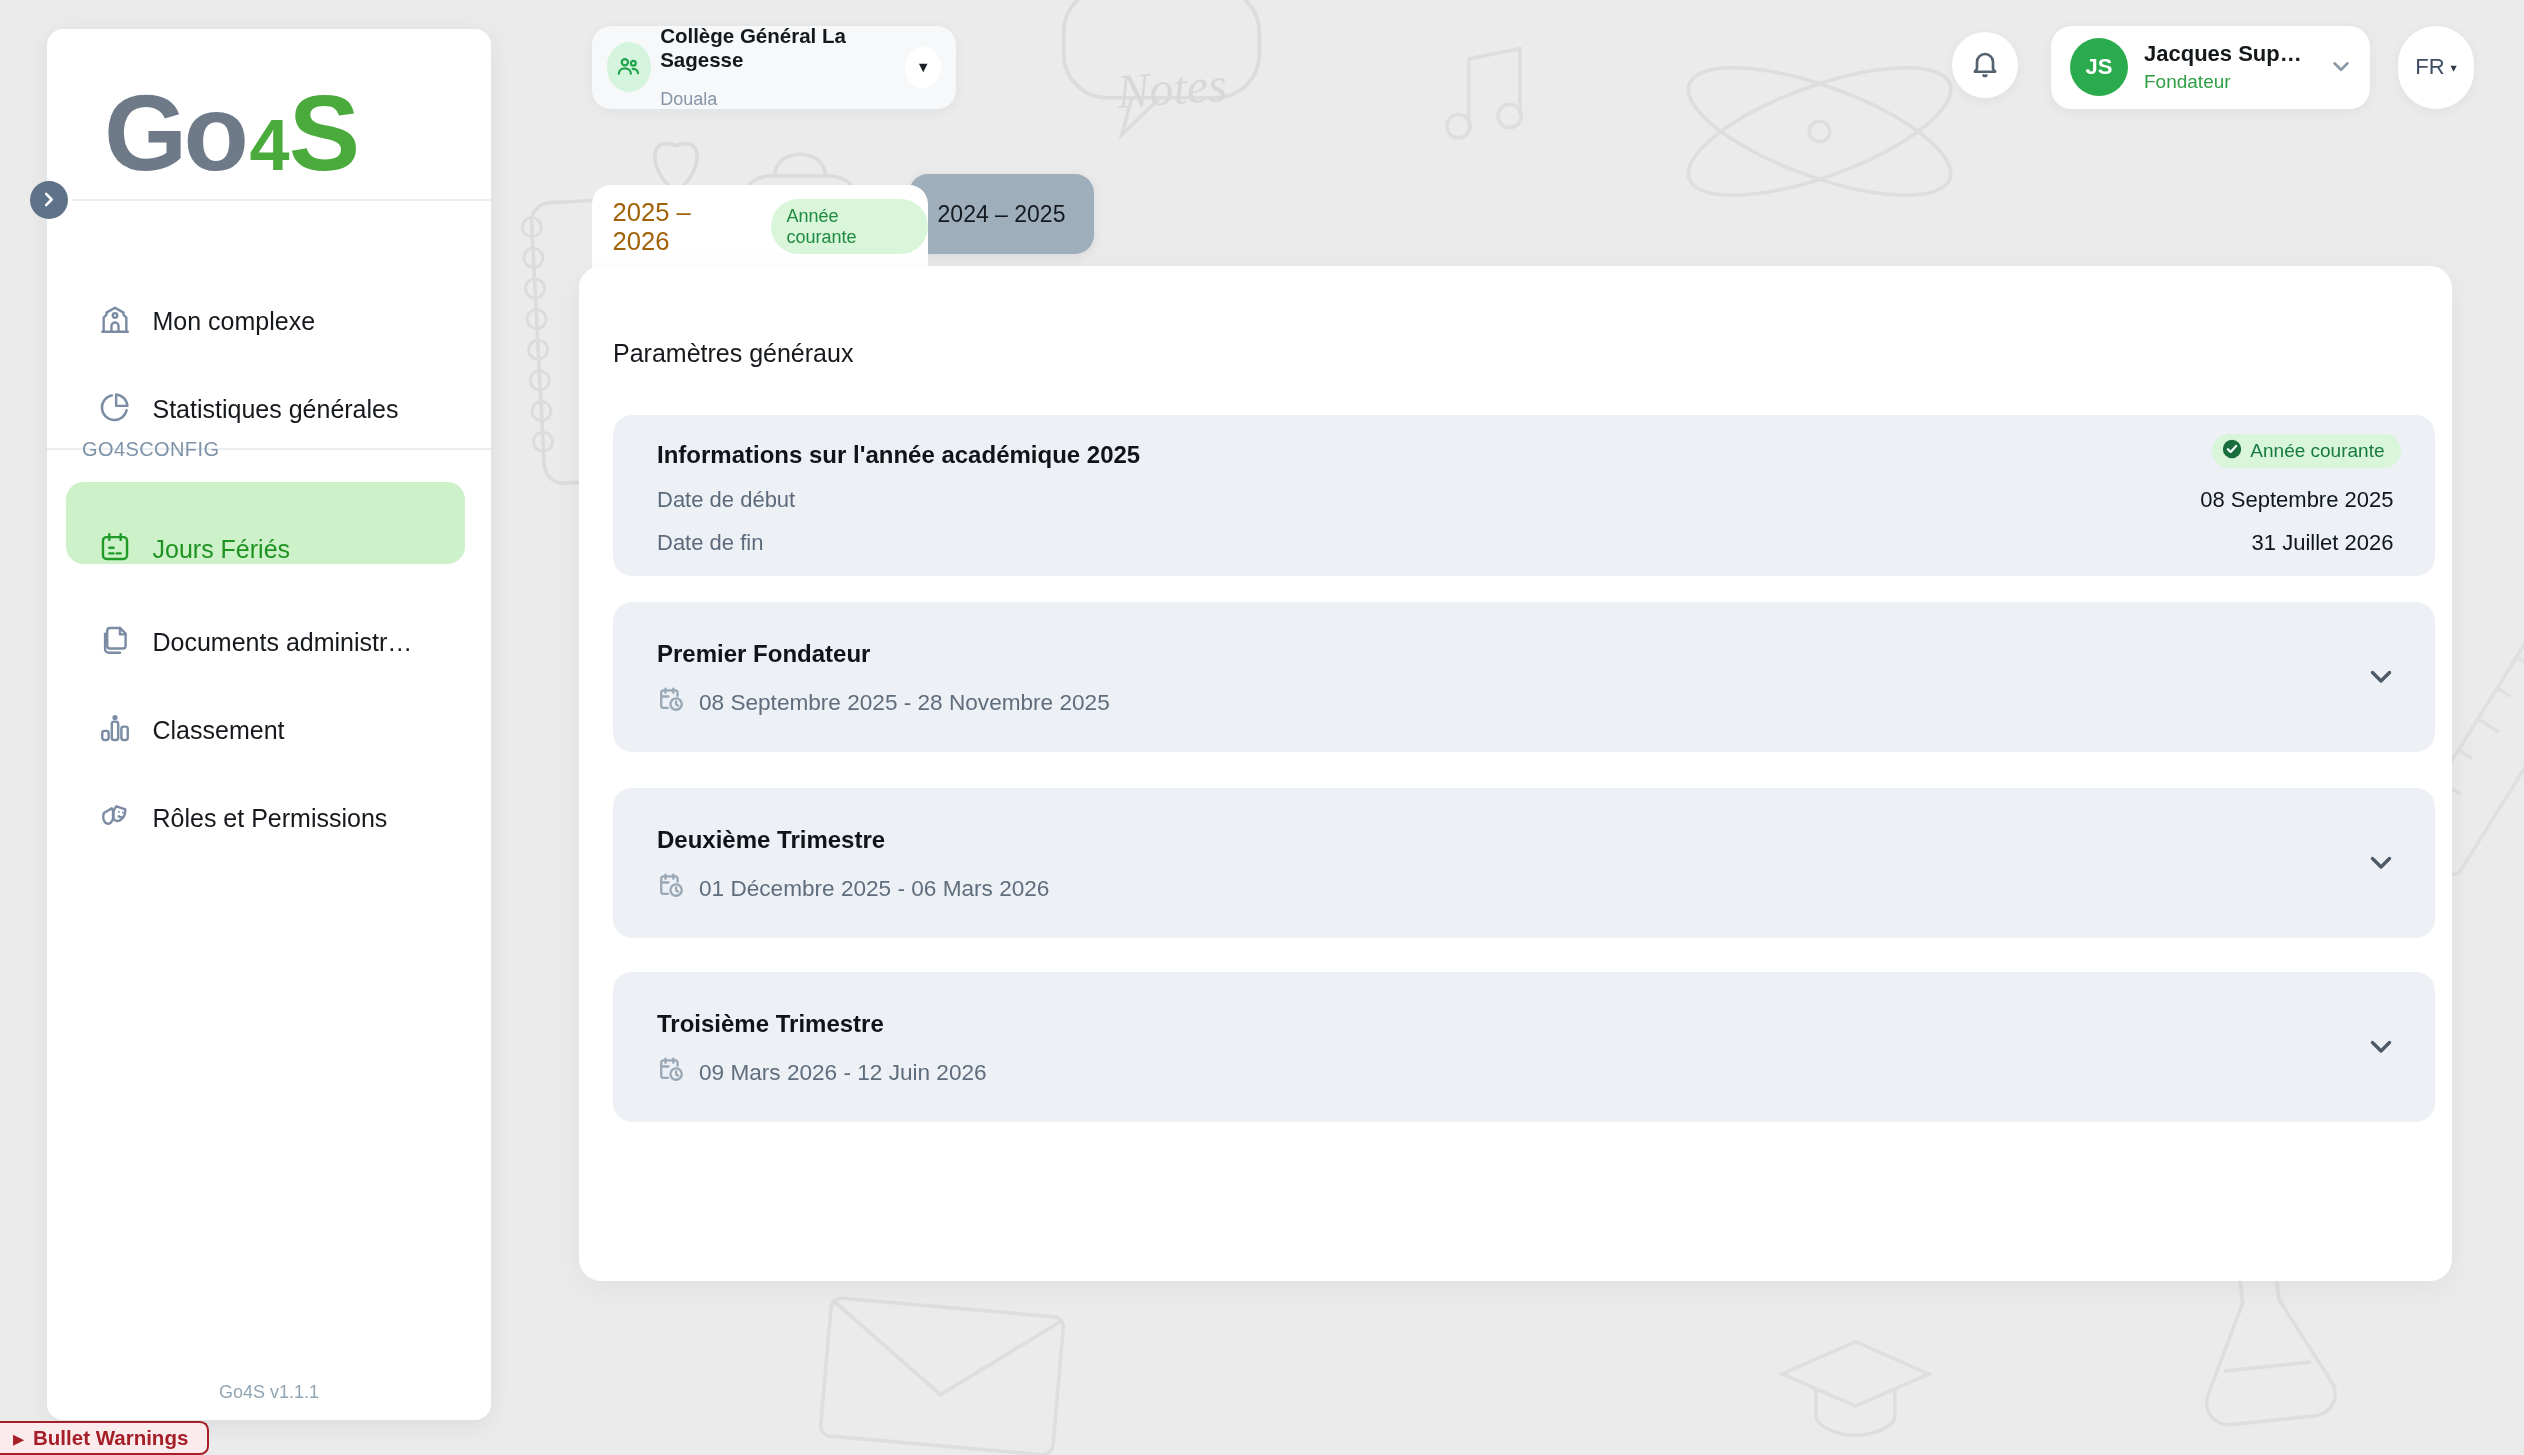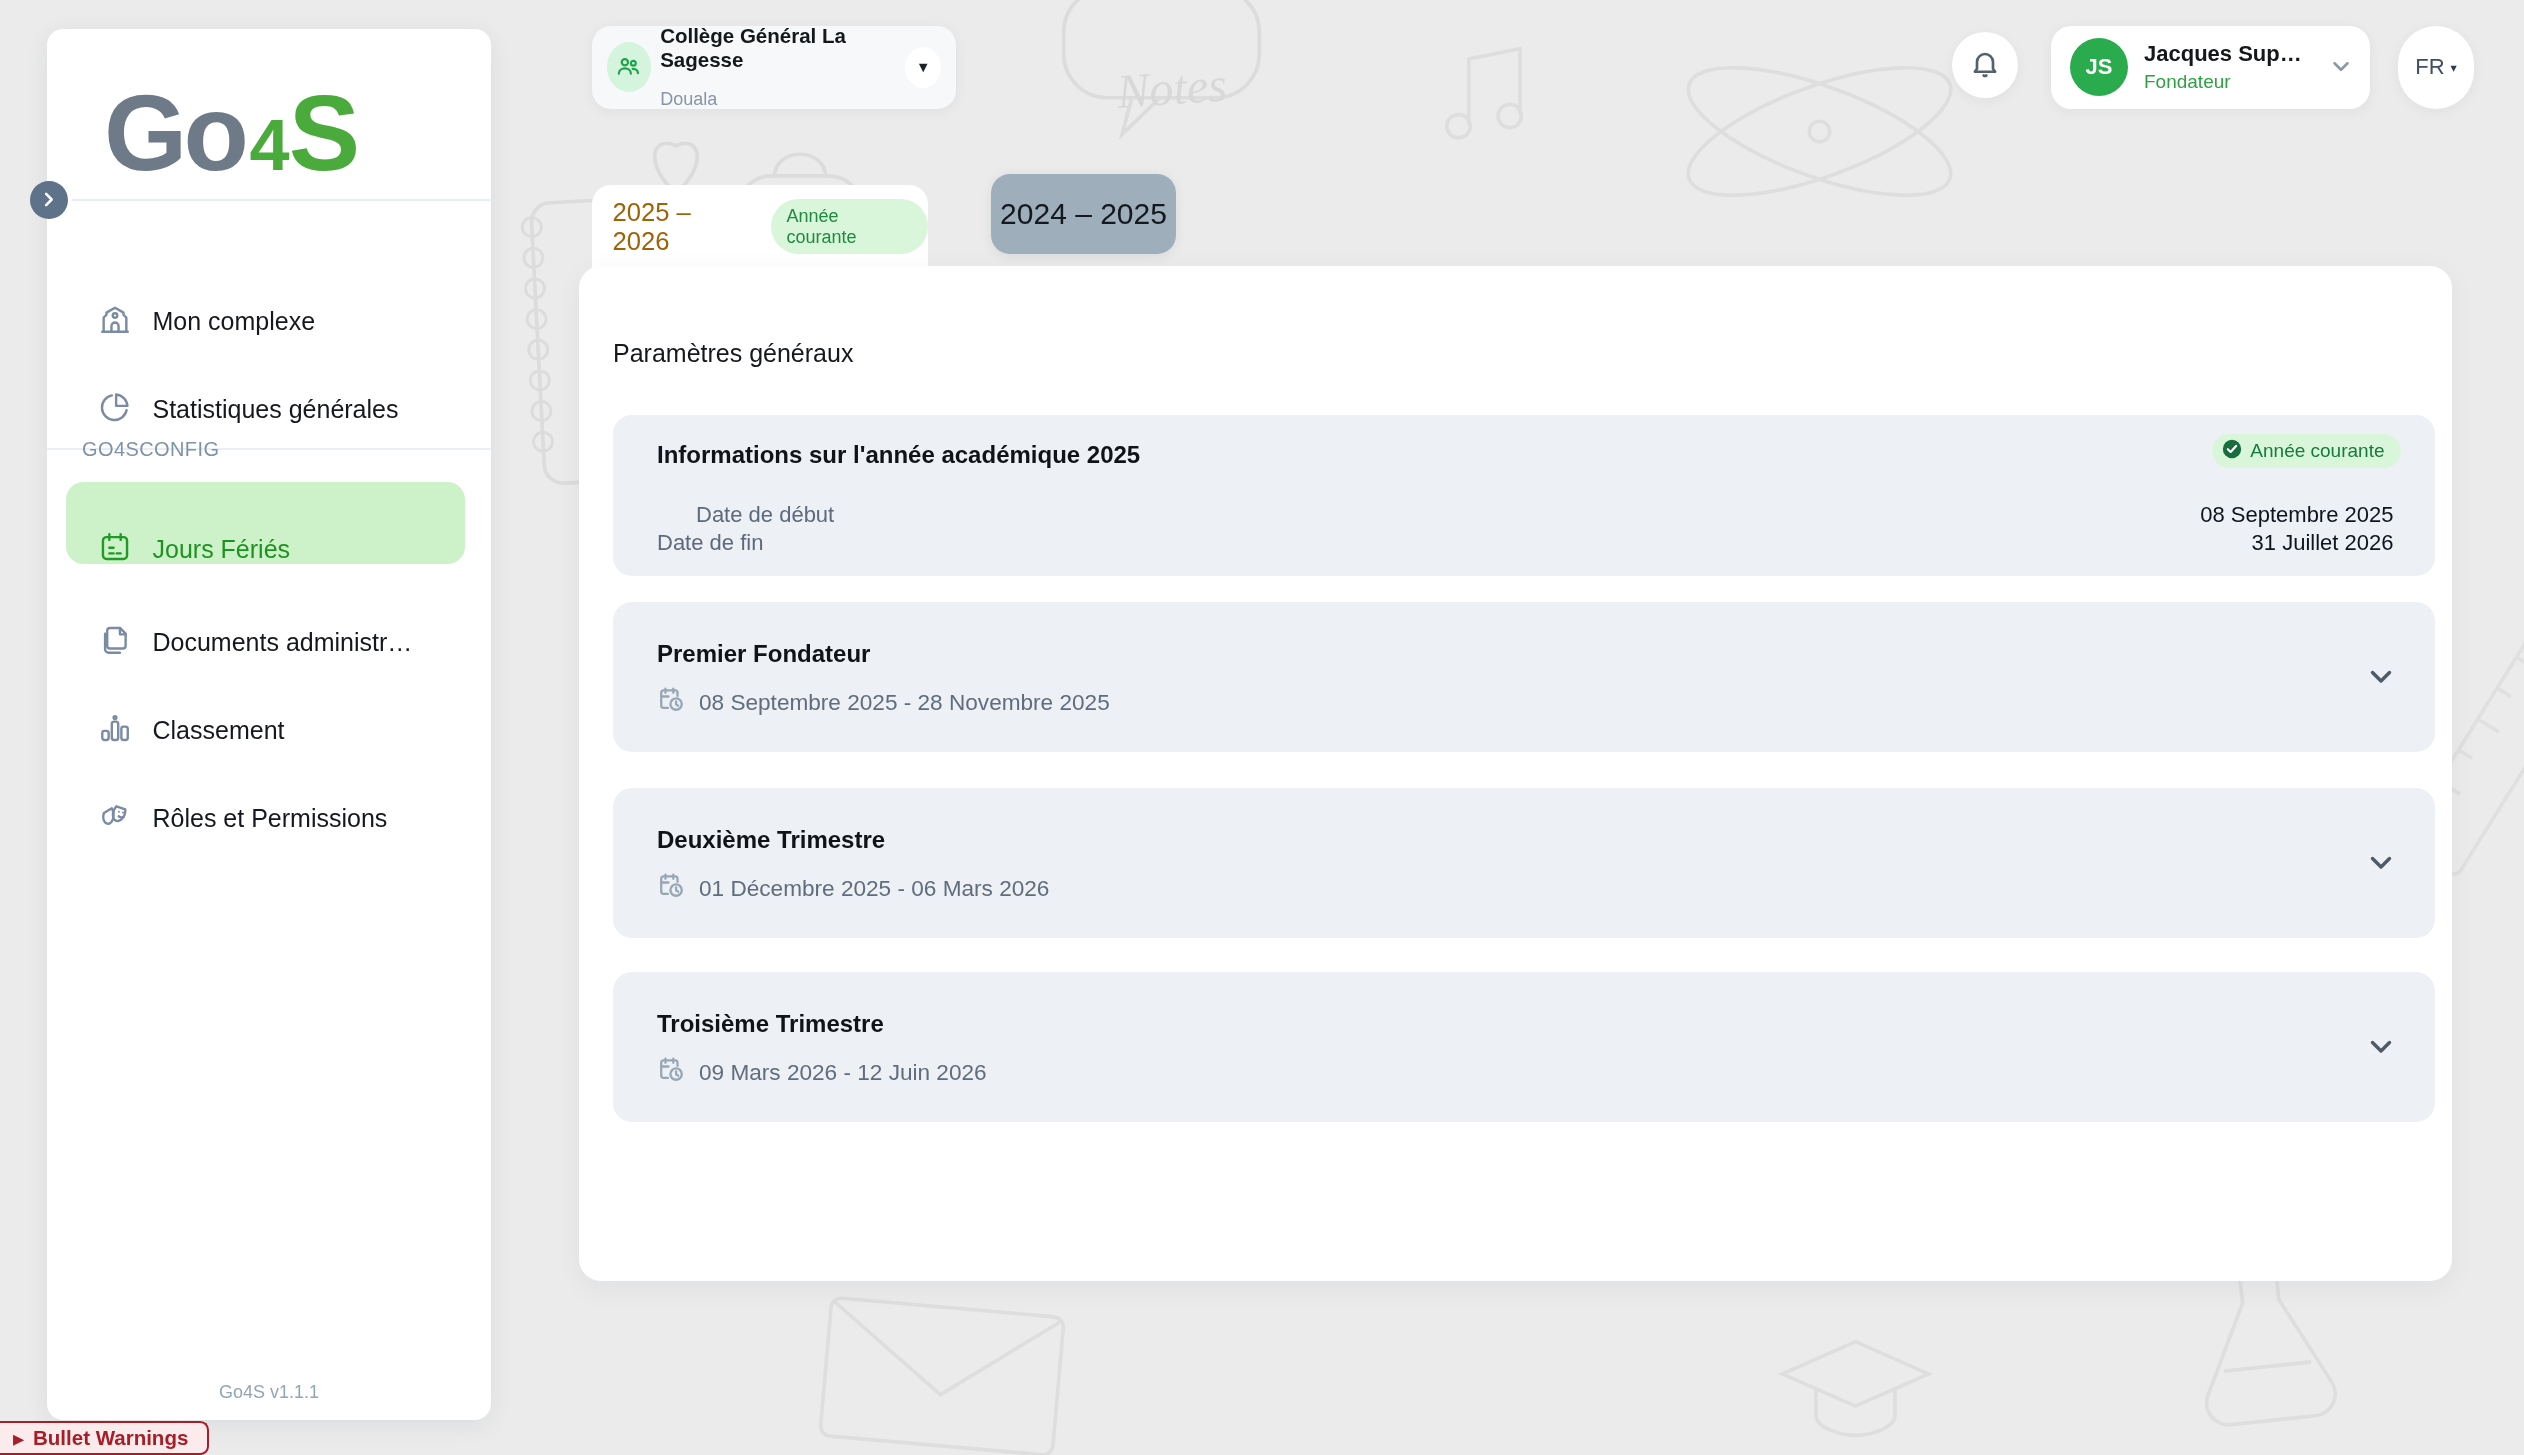--- a/index.html
+++ b/index.html
@@ -85,23 +85,23 @@
   
   .tab-active{
     position:absolute; left:592px; top:185px; width:336px; height:83px; z-index:2;
     background:#ffffff; border-radius:19px 19px 0 0; display:flex; align-items:center;
     padding-left:20.5px; gap:17.5px; cursor:pointer;
   }
   .tab-active-label{ font-size:25.6px; font-weight:500; color:#a16207; }
   .tab-badge{ background:#d9f6da; color:#1f8a41; font-size:18px; font-weight:500;
     padding:6.6px 15.3px; border-radius:730px; }
   .tab-inactive{
-    position:absolute; left:991px; top:174px; width:185px; height:80px; z-index:1;
+    position:absolute; left:909px; top:174px; width:185px; height:80px; z-index:1;
     background:#9eafbb; border-radius:19px; display:flex; align-items:center; justify-content:center;
-    font-size:30px; font-weight:500; color:#14181f; cursor:pointer;
+    font-size:23px; font-weight:500; color:#14181f; cursor:pointer;
     box-shadow:0 2.9px 11.7px rgba(20,40,70,.08);
   }
 
   
   .panel{
     position:absolute; left:579px; top:266px; width:1873px; height:1015px; z-index:2;
     background:#ffffff; border-radius:22px; box-shadow:0 7.3px 29px rgba(20,40,70,.05);
   }
   .panel-heading{ position:absolute; left:34px; top:73px; font-size:25px; font-weight:500; color:#15181c; }
   .info-card{
@@ -109,21 +109,21 @@
     background:#edf0f4; border-radius:19px;
   }
   .info-card-title{ position:absolute; left:44px; top:26px; font-size:24px; font-weight:700; color:#101418; }
   .info-badge{
     position:absolute; right:34px; top:19px; height:34px; background:#d9f6da; border-radius:730px;
     display:flex; align-items:center; gap:7.3px; padding:0 16px 0 8.8px;
     font-size:19px; font-weight:500; color:#177a3e;
   }
   .info-badge svg{ width:22px; height:22px; }
   .info-row{ position:absolute; left:44px; right:41px; display:flex; justify-content:space-between; }
-  .info-row.r1{ top:87px;margin-left:39px; } .info-row.r2{ top:115px; }
+  .info-row.r1{ top:72px; } .info-row.r2{ top:115px; }
   .info-label{ font-size:22px; color:#5c6a7c; }
   .info-value{ font-size:22px; color:#0e151e; }
 
   .tri-card{
     position:absolute; left:34px; right:17.5px; height:150px; background:#edf0f4; border-radius:19px;
     cursor:pointer;
   }
   .tri-card.c1{ top:336px; } .tri-card.c2{ top:522px; } .tri-card.c3{ top:706px; }
   .tri-title{ position:absolute; left:44px; top:38px; font-size:24px; font-weight:700; color:#101418; }
   .tri-range{ position:absolute; left:44px; top:83px; display:flex; align-items:center; gap:13px;

